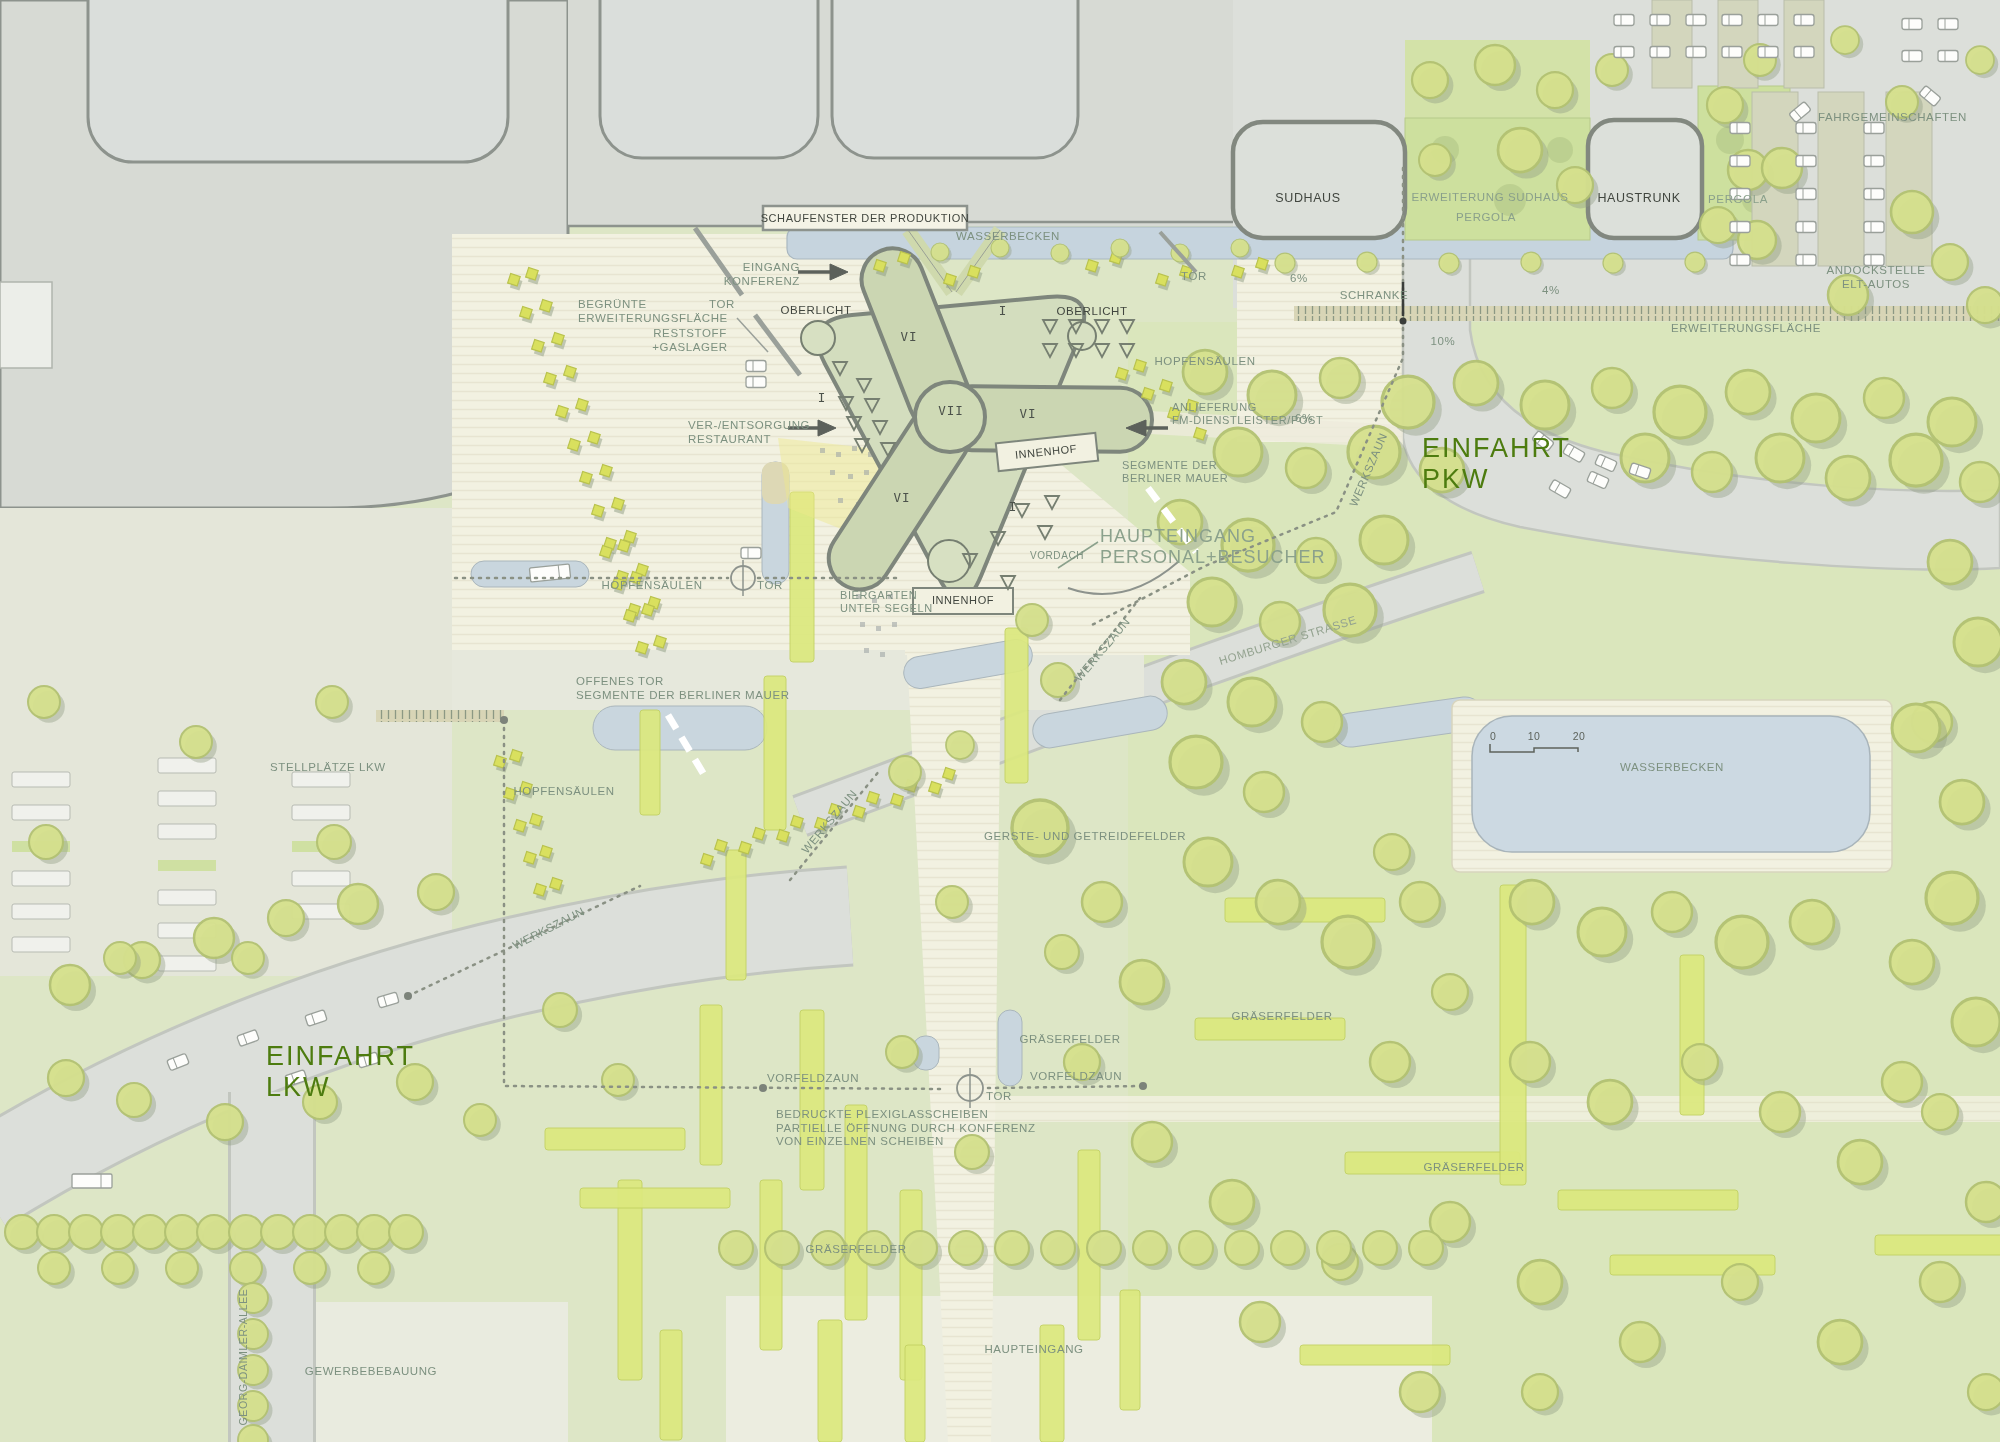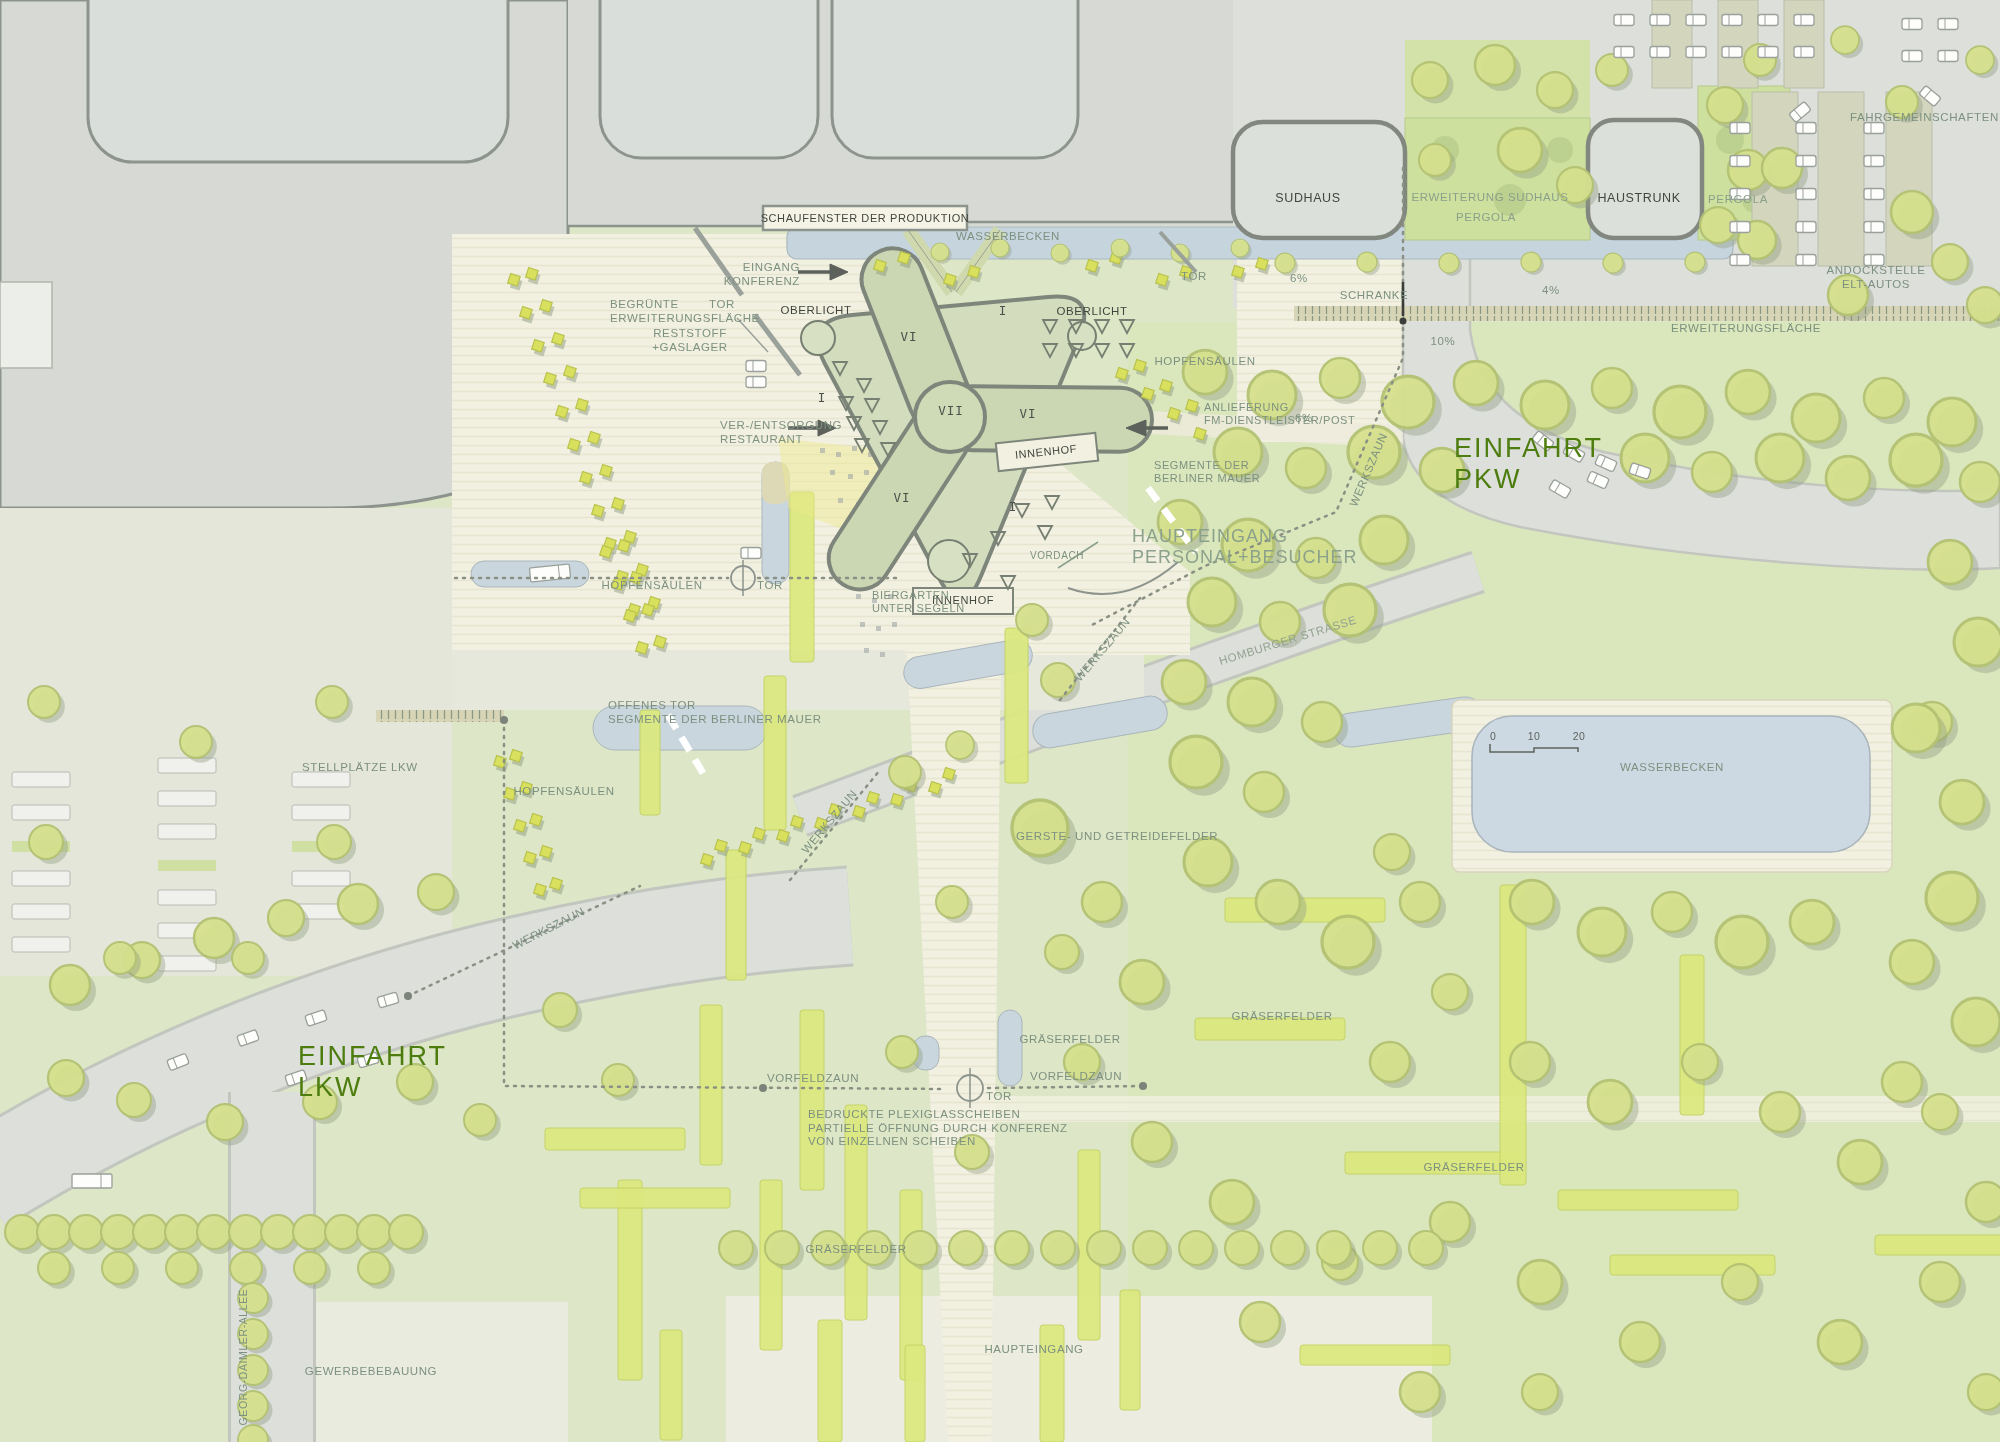--- a/index.html
+++ b/index.html
@@ -1,21 +1,21 @@
 <!DOCTYPE html>
 <html><head>
 <meta charset="utf-8">
 <style>
   html,body{margin:0;padding:0;background:#fff;}
   #plan{position:relative;width:2000px;height:1442px;overflow:hidden;
         font-family:"Liberation Sans",sans-serif;background:#dde6c6;}
   #plan svg{position:absolute;left:0;top:0;}
   .lb{position:absolute;transform:translate(-50%,-50%);font-size:11.5px;color:#7d9180;
       letter-spacing:.6px;white-space:pre-line;text-align:center;line-height:1.18;pointer-events:none;}
-  .lb.l{transform:translate(0,-50%);text-align:left;padding-left:32px;}
+  .lb.l{transform:translate(0,-50%);text-align:left;}
   .lb.r{transform:translate(-100%,-50%);text-align:right;}
   .lb.dark{color:#41463f;}
   .lb.mono{font-family:"DejaVu Sans Mono",monospace;font-size:12.5px;color:#4c524b;letter-spacing:1px;}
   .lb.big{font-size:27px;letter-spacing:2px;color:#4d7c0f;line-height:1.15;}
   .lb.entr{font-size:18px;letter-spacing:1px;color:#8ba18c;}
   .lb.road{color:#94a390;}
   .lb.sm{font-size:10.5px;color:#5d635c;letter-spacing:.3px;}
 </style>
 </head>
 <body>
@@ -674,21 +674,21 @@
 <div class="lb l" style="left:1122px;top:472px;font-size:11px;">SEGMENTE DER
 BERLINER MAUER</div>
 <div class="lb l entr" style="left:1100px;top:547px;">HAUPTEINGANG
 PERSONAL+BESUCHER</div>
 <div class="lb" style="left:1057px;top:556px;font-size:10px;">VORDACH</div>
 <div class="lb l" style="left:840px;top:602px;font-size:11px;">BIERGARTEN
 UNTER SEGELN</div>
 <div class="lb" style="left:1205px;top:362px;">HOPFENSÄULEN</div>
 <div class="lb" style="left:652px;top:586px;">HOPFENSÄULEN</div>
 <div class="lb" style="left:564px;top:792px;">HOPFENSÄULEN</div>
-<div class="lb l" style="left:576px;top:689px;margin-top:24px;">OFFENES TOR
+<div class="lb l" style="left:576px;top:689px;">OFFENES TOR
 SEGMENTE DER BERLINER MAUER</div>
 <div class="lb l" style="left:270px;top:768px;">STELLPLÄTZE LKW</div>
 <div class="lb l big" style="left:1422px;top:464px;">EINFAHRT
 PKW</div>
 <div class="lb l big" style="left:266px;top:1072px;">EINFAHRT
 LKW</div>
 <div class="lb" style="left:1374px;top:296px;">SCHRANKE</div>
 <div class="lb" style="left:1299px;top:279px;">6%</div>
 <div class="lb" style="left:1551px;top:291px;">4%</div>
 <div class="lb" style="left:1443px;top:342px;">10%</div>

